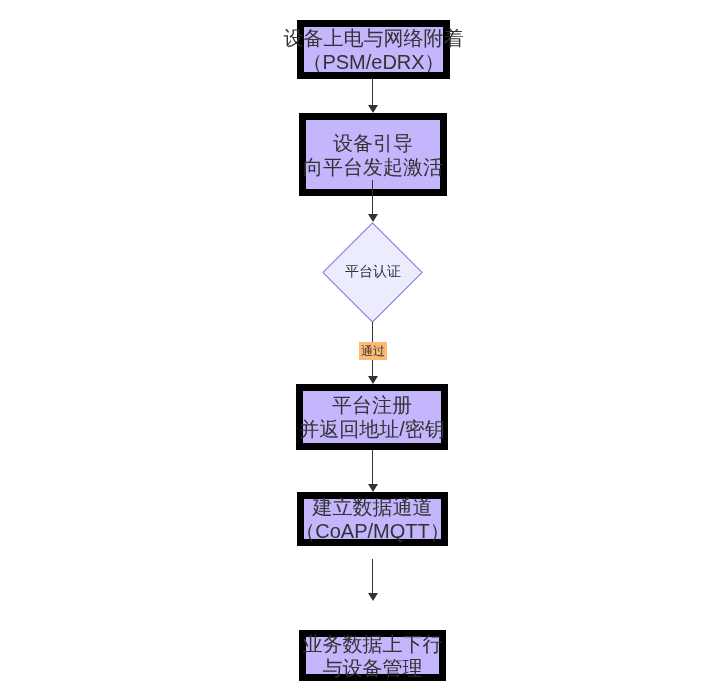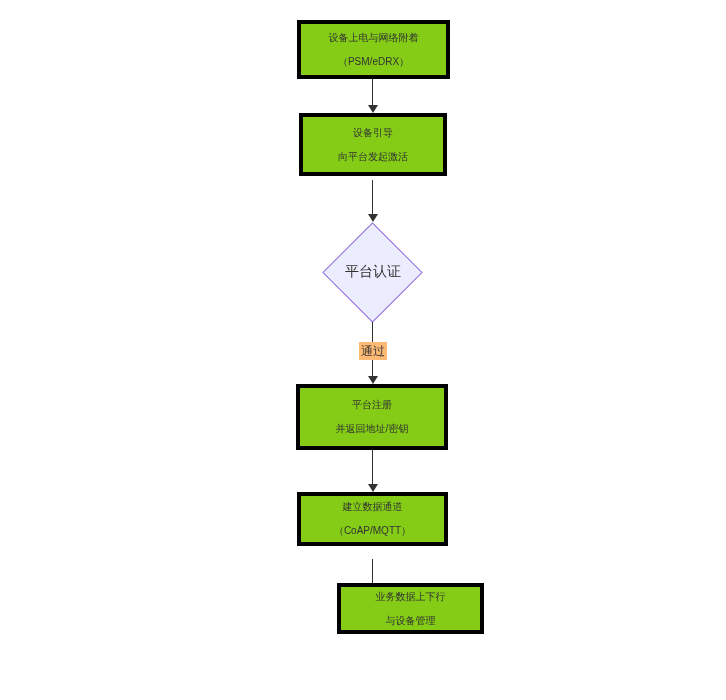--- a/index.html
+++ b/index.html
@@ -10,29 +10,29 @@
   }
   .canvas {
     position: relative;
     width: 726px;
     height: 700px;
     background: #ffffff;
     overflow: hidden;
   }
   .node {
     position: absolute;
-    background: #84cc16;
-    border: 4px solid #000000;
+    background: #c4b5fd;
+    border: 7px solid #000000;
     box-sizing: border-box;
     display: flex;
     flex-direction: column;
     align-items: center;
     justify-content: center;
     text-align: center;
-    font-size: 10px;
+    font-size: 20px;
     line-height: 24px;
     color: #333333;
   }
   .node-line { display: block; white-space: nowrap; }
   .diamond-shape {
     position: absolute;
     width: 71px;
     height: 71px;
     background: #ECECFF;
     border: 1px solid #9370DB;
@@ -65,24 +65,24 @@
     background: #fdba74;
     color: #333333;
     font-size: 12px;
     line-height: 18px;
     padding: 0 2px;
     white-space: nowrap;
   }
 
   
   #n1 { left: 297px; top: 20px;  width: 153px; height: 59px; }
-  #n2 { left: 299px; top: 113px; width: 148px; height: 63px; }
+  #n2 { left: 299px; top: 113px; width: 148px; height: 83px; }
   #n3 { left: 296px; top: 384px; width: 152px; height: 66px; text-align: right; }
   #n4 { left: 297px; top: 492px; width: 151px; height: 54px; }
-  #n5 { left: 299px; top: 583px; width: 147px; height: 51px; margin-left: 38px; }
+  #n5 { left: 299px; top: 630px; width: 147px; height: 51px; }
   #d1-shape { left: 337px; top: 237px; }
   #d1-label { left: 373px; top: 272px; }
 
   
   #e1-line { left: 372px; top: 79px;  height: 27px; }
   #e1-head { left: 368px; top: 105px; }
   #e2-line { left: 372px; top: 180px; height: 35px; }
   #e2-head { left: 368px; top: 214px; }
   #e3-line { left: 372px; top: 322px; height: 55px; }
   #e3-head { left: 368px; top: 376px; }

